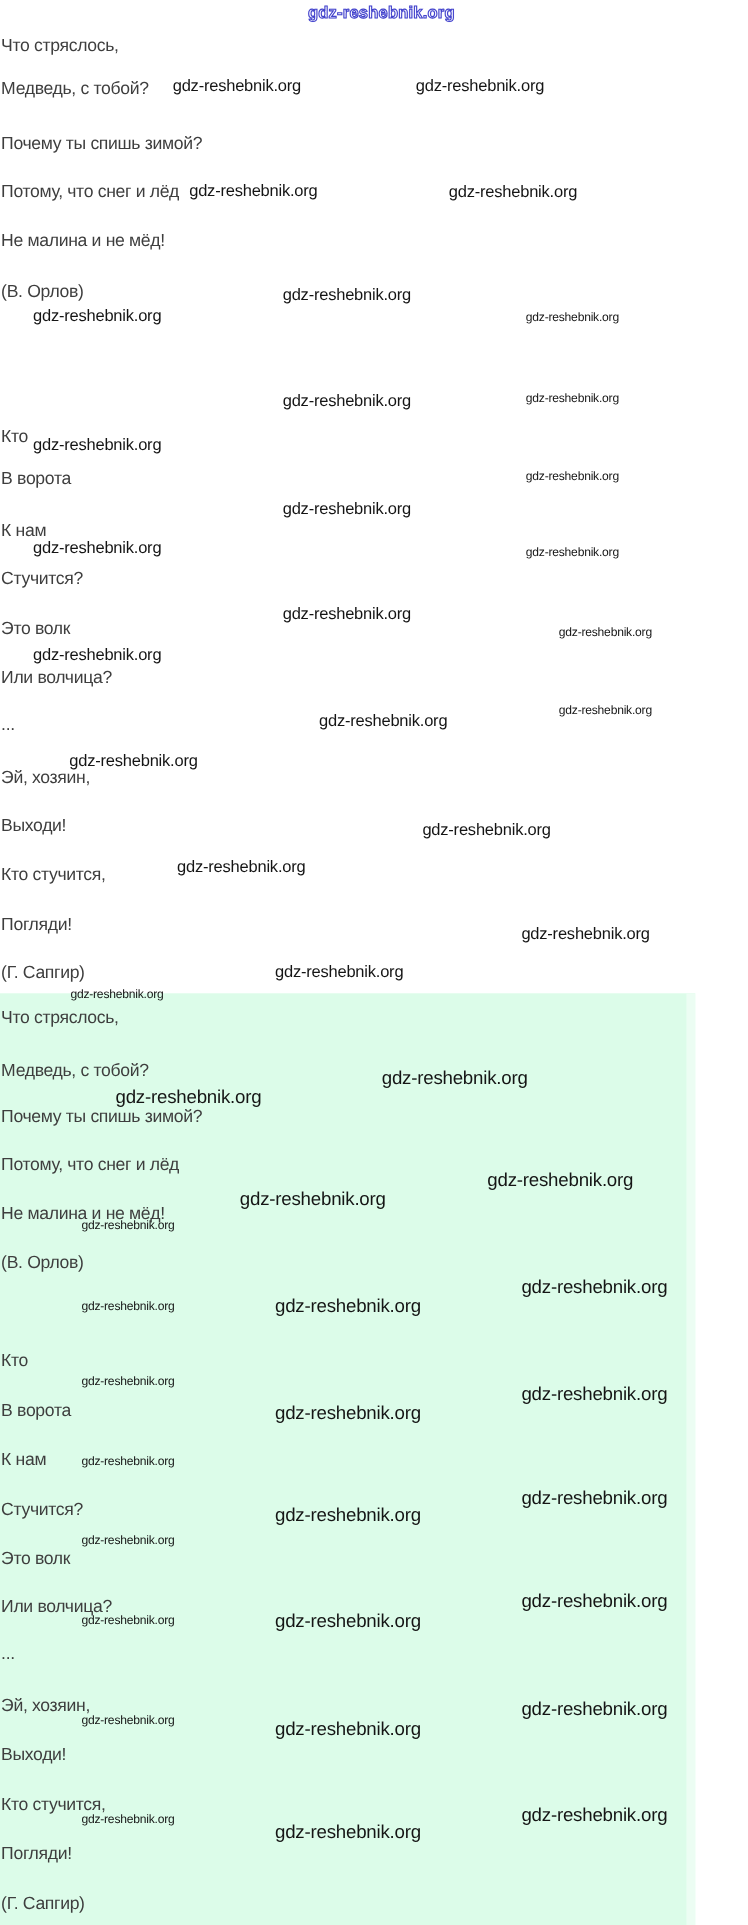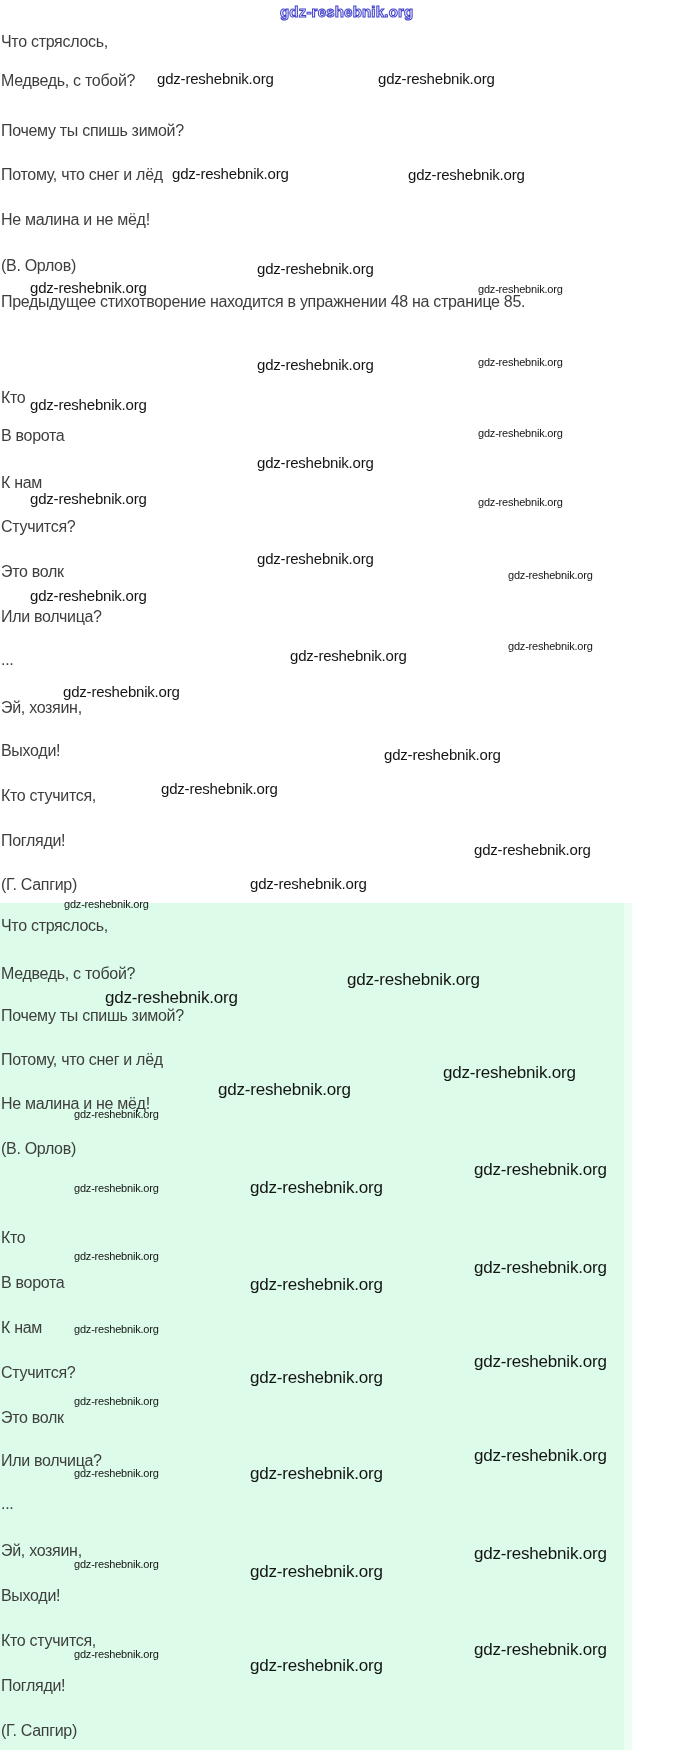--- a/index.html
+++ b/index.html
@@ -36,21 +36,20 @@
 <div id="page">
 
   <div class="hdr-wm">gdz-reshebnik.org</div>
 
   <div class="line" style="top:34px">Что стряслось,</div>
   <div class="line" style="top:73px">Медведь, с тобой?</div>
   <div class="line" style="top:123px">Почему ты спишь зимой?</div>
   <div class="line" style="top:167px">Потому, что снег и лёд</div>
   <div class="line" style="top:212px">Не малина и не мёд!</div>
   <div class="line" style="top:258px">(В. Орлов)</div>
-  <div class="line" style="top:294px">Предыдущее стихотворение находится в упражнении 48 на странице 85.</div>
 
   <div class="line" style="top:390px">Кто</div>
   <div class="line" style="top:428px">В ворота</div>
   <div class="line" style="top:475px">К нам</div>
   <div class="line" style="top:519px">Стучится?</div>
   <div class="line" style="top:564px">Это волк</div>
   <div class="line" style="top:609px">Или волчица?</div>
   <div class="line" style="top:652px">...</div>
   <div class="line" style="top:700px">Эй, хозяин,</div>
   <div class="line" style="top:743px">Выходи!</div>

